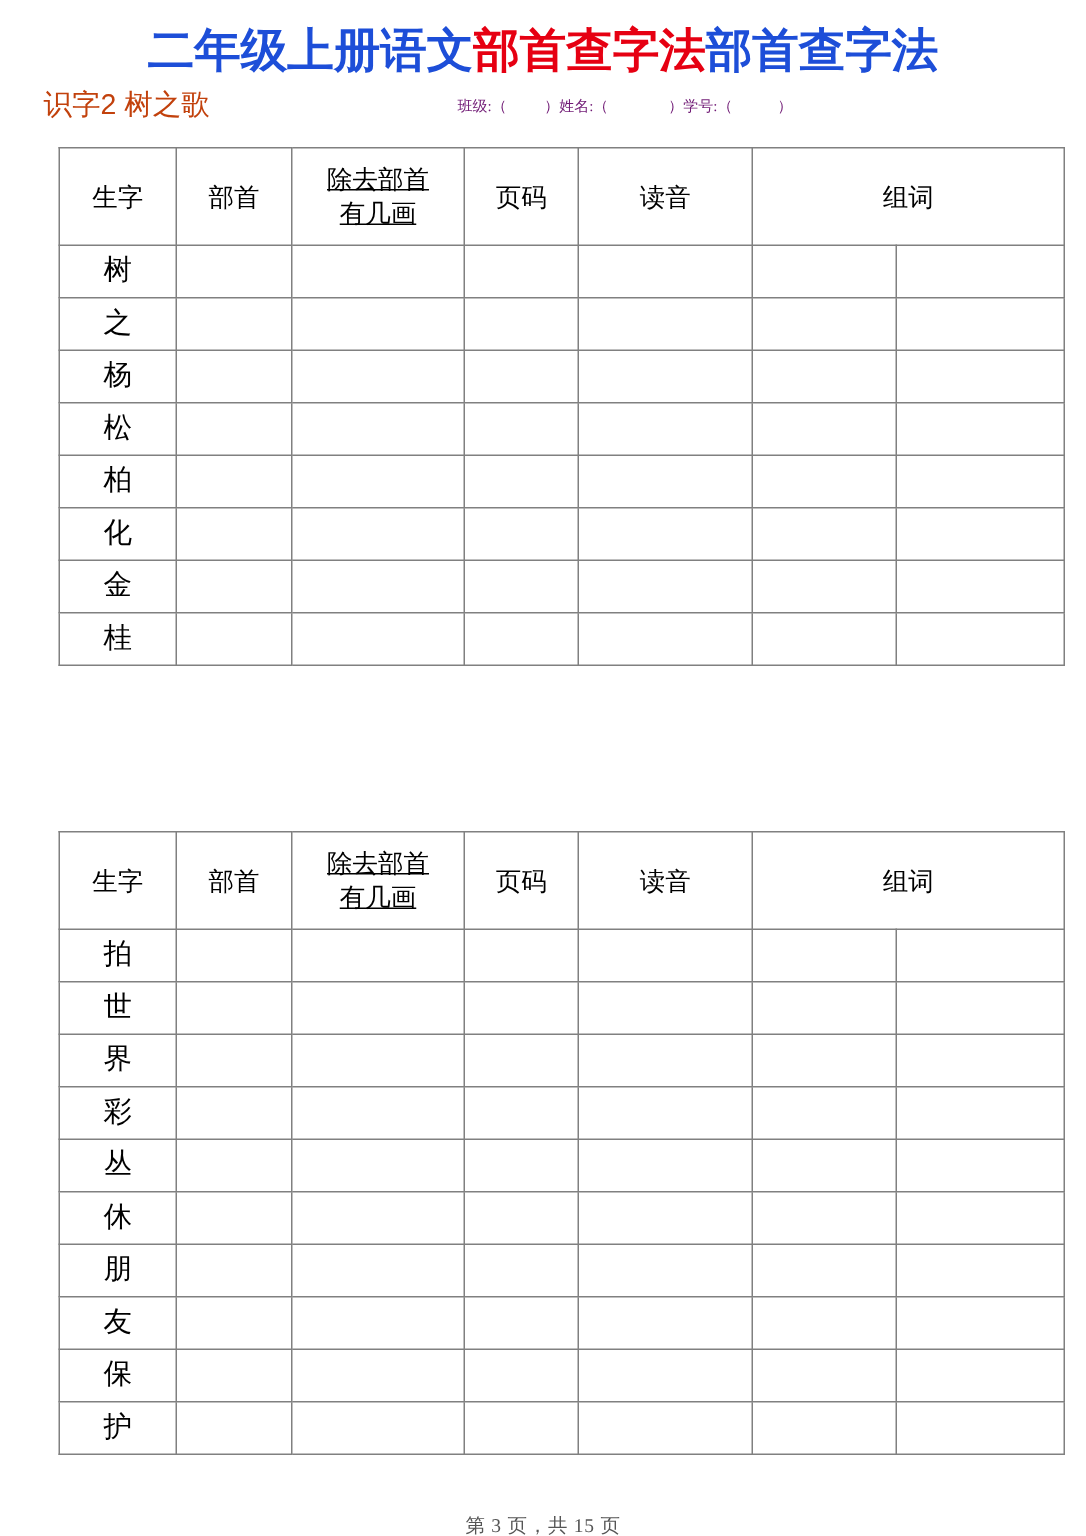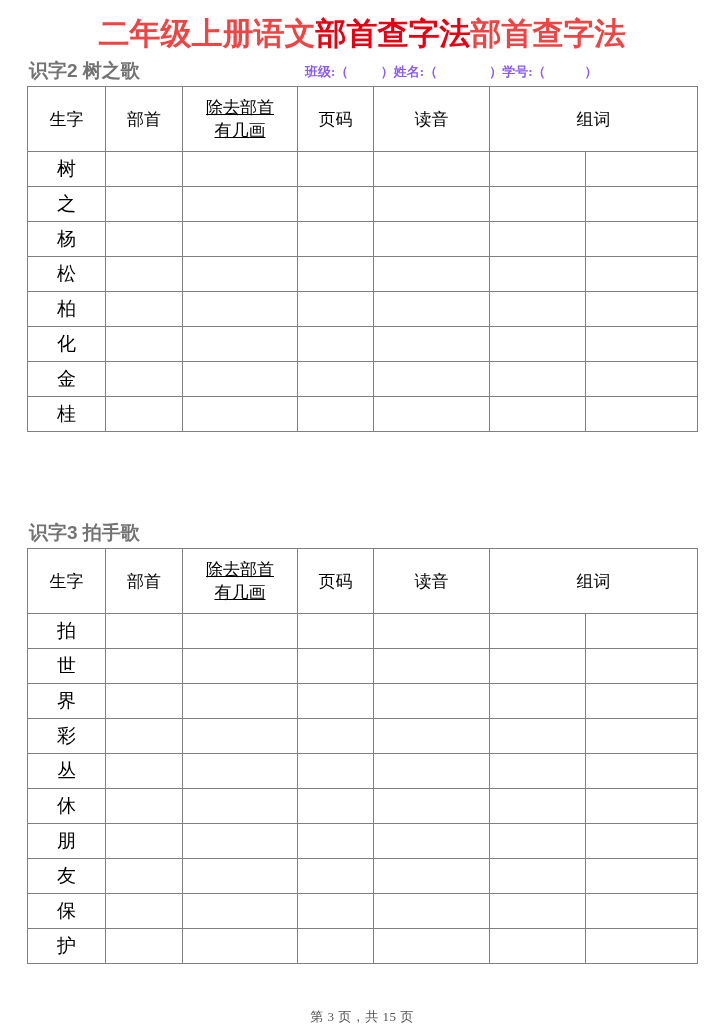--- a/index.html
+++ b/index.html
@@ -32,59 +32,58 @@
     font-size: 31px;
     line-height: 44px;
     letter-spacing: 0px;
     margin: 12px 0 0 0;
     white-space: nowrap;
   }
   .doc-title .seg-red {
     color: #e60012;
   }
   .doc-title .seg-black {
-    color: #ef4444;
+    color: #1d4ed8;
     margin-top: 16px;
   }
 
   
   .section-head {
     position: relative;
     height: 28px;
     margin-top: 2px;
   }
   .section-label {
     position: absolute;
     left: 2px;
     top: 0;
-    color: #737373;
+    color: #c2410c;
     font-family: "Liberation Sans", "DejaVu Sans", sans-serif;
-    font-weight: bold;
+    font-weight: normal;
     font-size: 19px;
     line-height: 26px;
     white-space: nowrap;
   }
   .student-fields {
     position: absolute;
     left: 278px;
     top: 2px;
     font-family: "Liberation Serif", "DejaVu Serif", serif;
-    font-size: 13px;
+    font-size: 10px;
     line-height: 24px;
-    color: #8b5cf6;
+    color: #701a75;
     white-space: pre;
-    font-weight: bold;
   }
 
   
   table.grid {
     border-collapse: collapse;
     width: 670px;
     table-layout: fixed;
-    margin: 0;
+    margin: 12px;
   }
   table.grid td, table.grid th {
     border: 1px solid #808080;
     padding: 0;
     font-weight: normal;
     background: #ffffff;
   }
   table.grid thead th {
     height: 64px;
     font-family: "Liberation Serif", "DejaVu Serif", serif;
@@ -243,23 +242,20 @@
           <td></td>
           <td></td>
           <td></td>
           <td></td>
         </tr>
       </tbody>
   </table>
 
   <div class="gap-between-tables"></div>
 
-  <div class="section-head">
-    <div class="section-label">识字3  拍手歌</div>
-  </div>
 
   <table class="grid">
     <colgroup>
       <col class="col-shengzi">
         <col class="col-bushou">
         <col class="col-bihua">
       <col class="col-yema">
         <col class="col-duyin">
         <col class="col-zuci-a">
         <col class="col-zuci-b">

